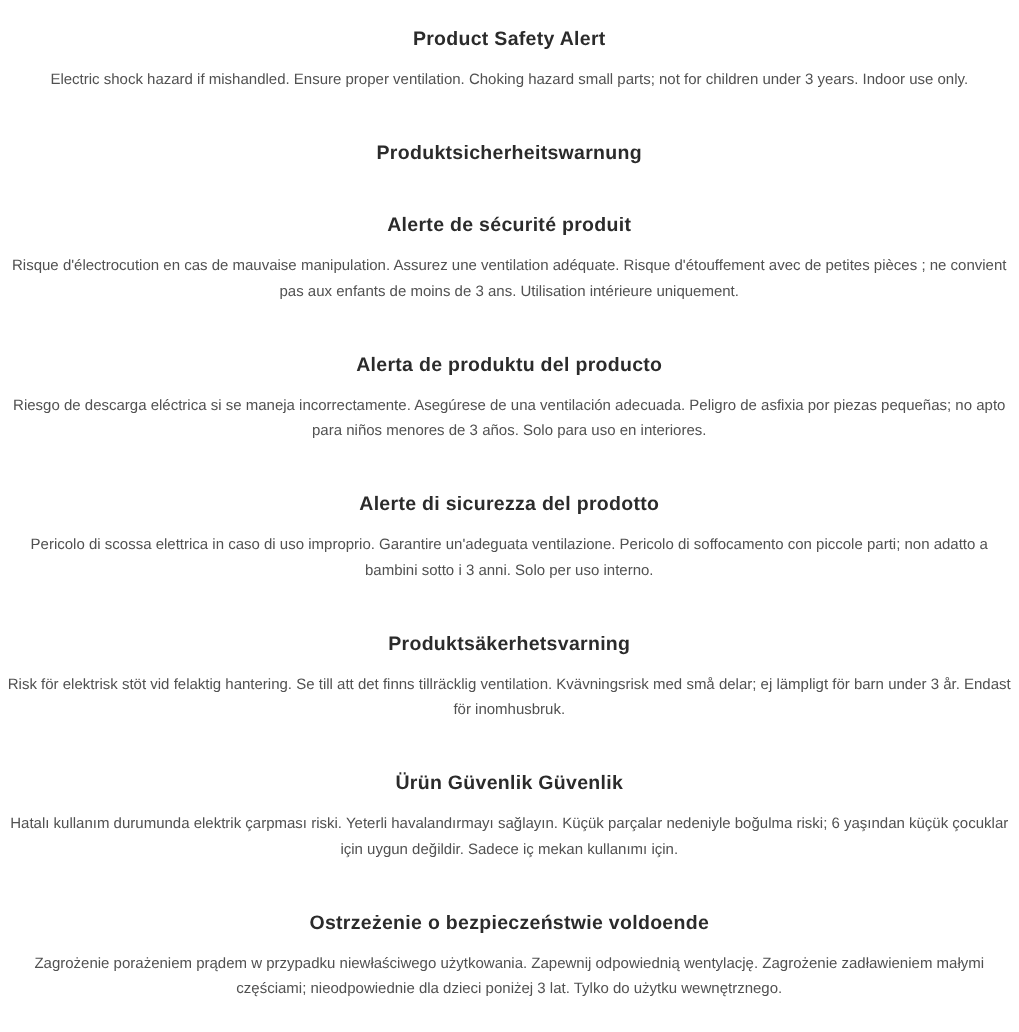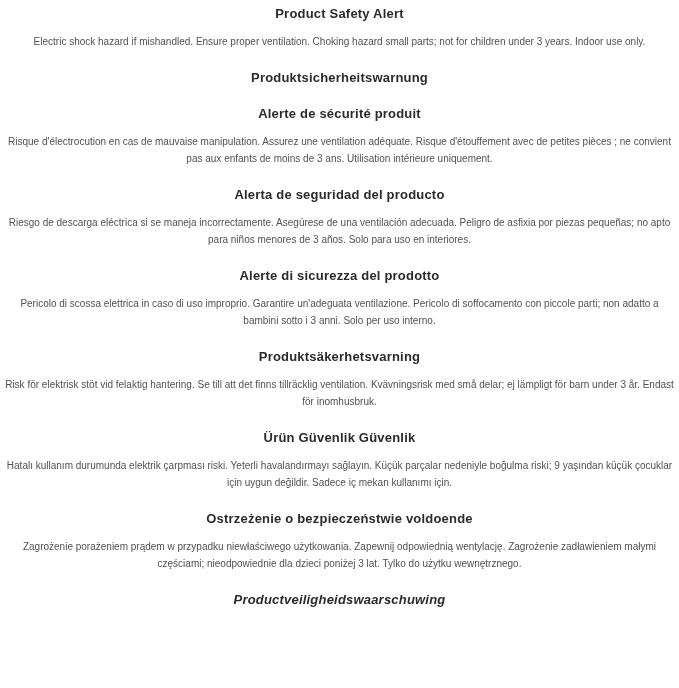--- a/index.html
+++ b/index.html
@@ -25,21 +25,21 @@
   .alert-section:last-child {
     margin-bottom: 0;
     font-style: italic;
   }
   .alert-heading {
     font-size: 13px;
     font-weight: 700;
     letter-spacing: 0.2px;
     color: #2b2b2b;
     margin: 0 0 10px 0;
-    padding-top: 4px;
+    padding-top: 16px;
     line-height: 18px;
   }
   .alert-body {
     font-size: 10px;
     font-weight: 400;
     color: #515151;
     margin: 0;
     line-height: 17.5px;
   }
 </style>
@@ -56,37 +56,37 @@
     <section class="alert-section">
       <h2 class="alert-heading">Produktsicherheitswarnung</h2>
     </section>
 
     <section class="alert-section">
       <h2 class="alert-heading">Alerte de sécurité produit</h2>
       <p class="alert-body">Risque d'électrocution en cas de mauvaise manipulation. Assurez une ventilation adéquate. Risque d'étouffement avec de petites pièces ; ne convient pas aux enfants de moins de 3 ans. Utilisation intérieure uniquement.</p>
     </section>
 
     <section class="alert-section">
-      <h2 class="alert-heading">Alerta de seguridad del producto</h2>
+      <h2 class="alert-heading">Alerta de produktu del producto</h2>
       <p class="alert-body">Riesgo de descarga eléctrica si se maneja incorrectamente. Asegúrese de una ventilación adecuada. Peligro de asfixia por piezas pequeñas; no apto para niños menores de 3 años. Solo para uso en interiores.</p>
     </section>
 
     <section class="alert-section">
       <h2 class="alert-heading">Alerte di sicurezza del prodotto</h2>
       <p class="alert-body">Pericolo di scossa elettrica in caso di uso improprio. Garantire un'adeguata ventilazione. Pericolo di soffocamento con piccole parti; non adatto a bambini sotto i 3 anni. Solo per uso interno.</p>
     </section>
 
     <section class="alert-section">
       <h2 class="alert-heading">Produktsäkerhetsvarning</h2>
       <p class="alert-body">Risk för elektrisk stöt vid felaktig hantering. Se till att det finns tillräcklig ventilation. Kvävningsrisk med små delar; ej lämpligt för barn under 3 år. Endast för inomhusbruk.</p>
     </section>
 
     <section class="alert-section">
       <h2 class="alert-heading">Ürün Güvenlik Güvenlik</h2>
-      <p class="alert-body">Hatalı kullanım durumunda elektrik çarpması riski. Yeterli havalandırmayı sağlayın. Küçük parçalar nedeniyle boğulma riski; 9 yaşından küçük çocuklar için uygun değildir. Sadece iç mekan kullanımı için.</p>
+      <p class="alert-body">Hatalı kullanım durumunda elektrik çarpması riski. Yeterli havalandırmayı sağlayın. Küçük parçalar nedeniyle boğulma riski; 6 yaşından küçük çocuklar için uygun değildir. Sadece iç mekan kullanımı için.</p>
     </section>
 
     <section class="alert-section">
       <h2 class="alert-heading">Ostrzeżenie o bezpieczeństwie voldoende</h2>
       <p class="alert-body">Zagrożenie porażeniem prądem w przypadku niewłaściwego użytkowania. Zapewnij odpowiednią wentylację. Zagrożenie zadławieniem małymi częściami; nieodpowiednie dla dzieci poniżej 3 lat. Tylko do użytku wewnętrznego.</p>
     </section>
 
     <section class="alert-section">
       <h2 class="alert-heading">Productveiligheidswaarschuwing</h2>
     </section>

